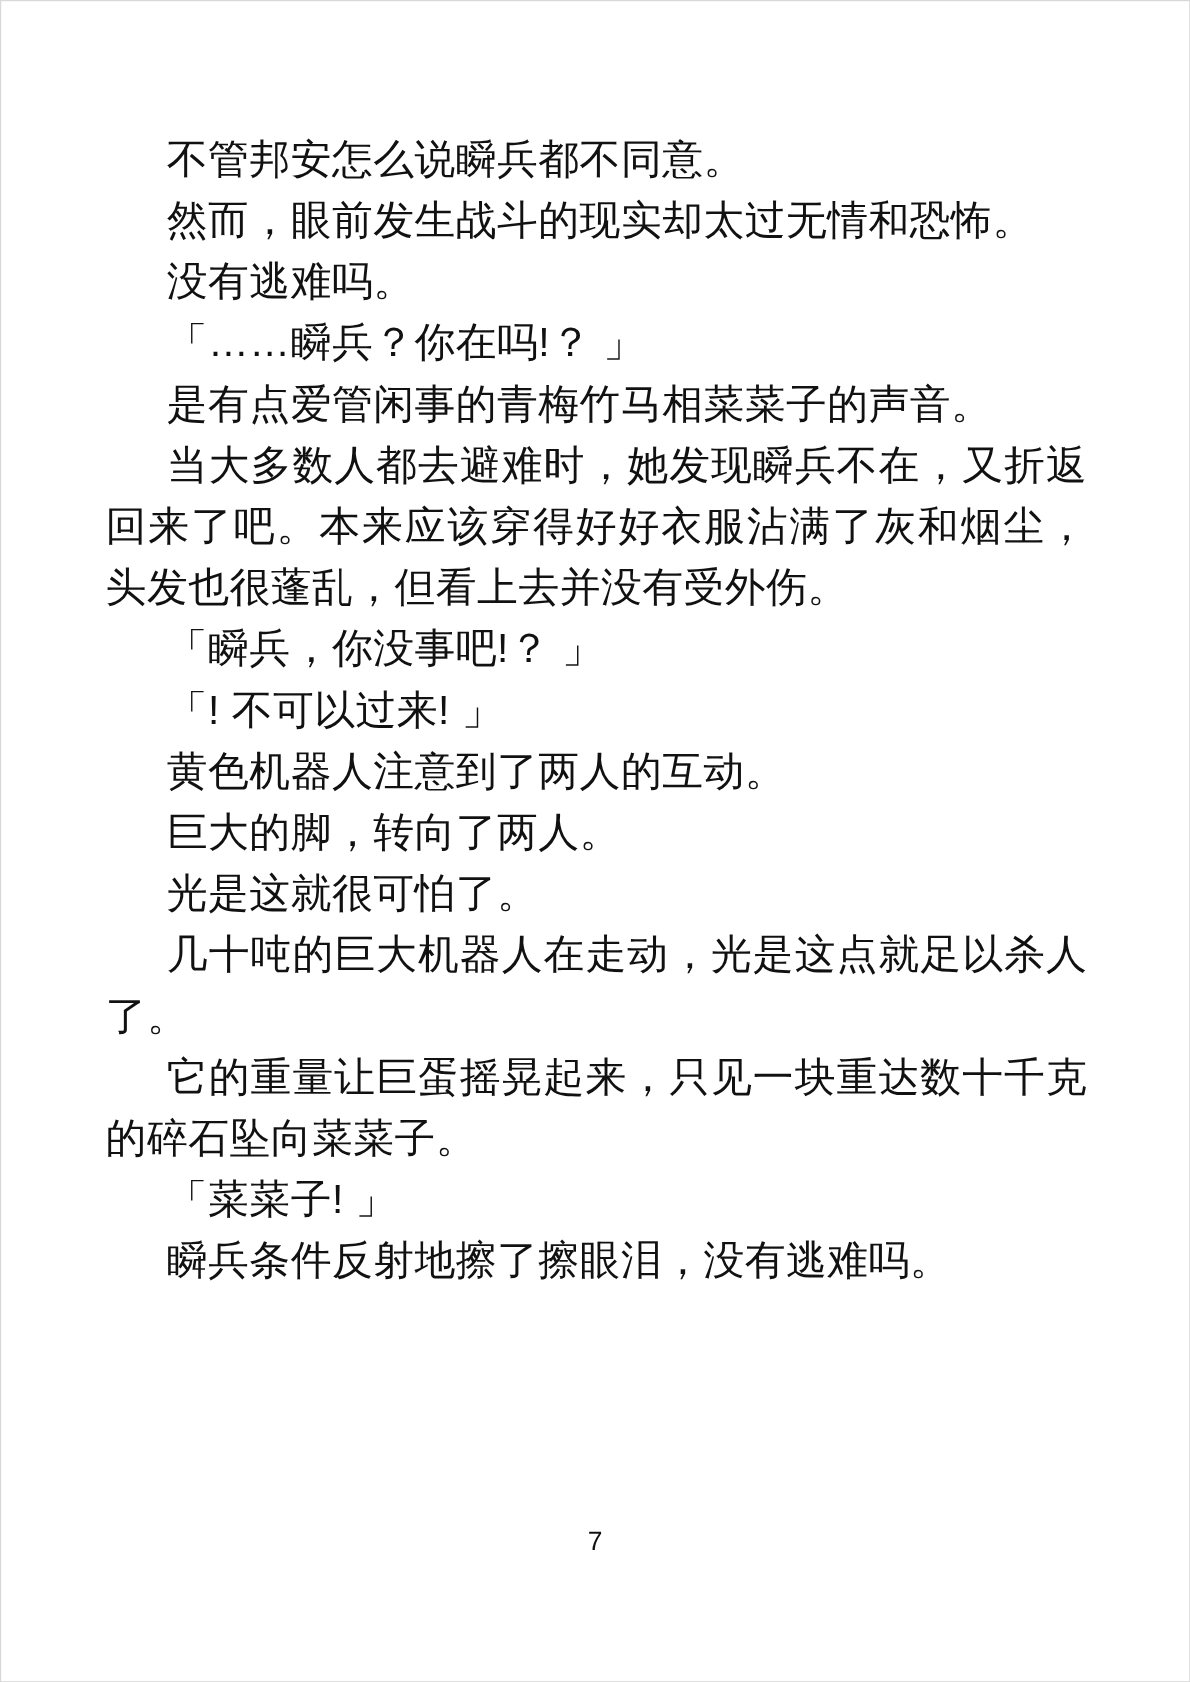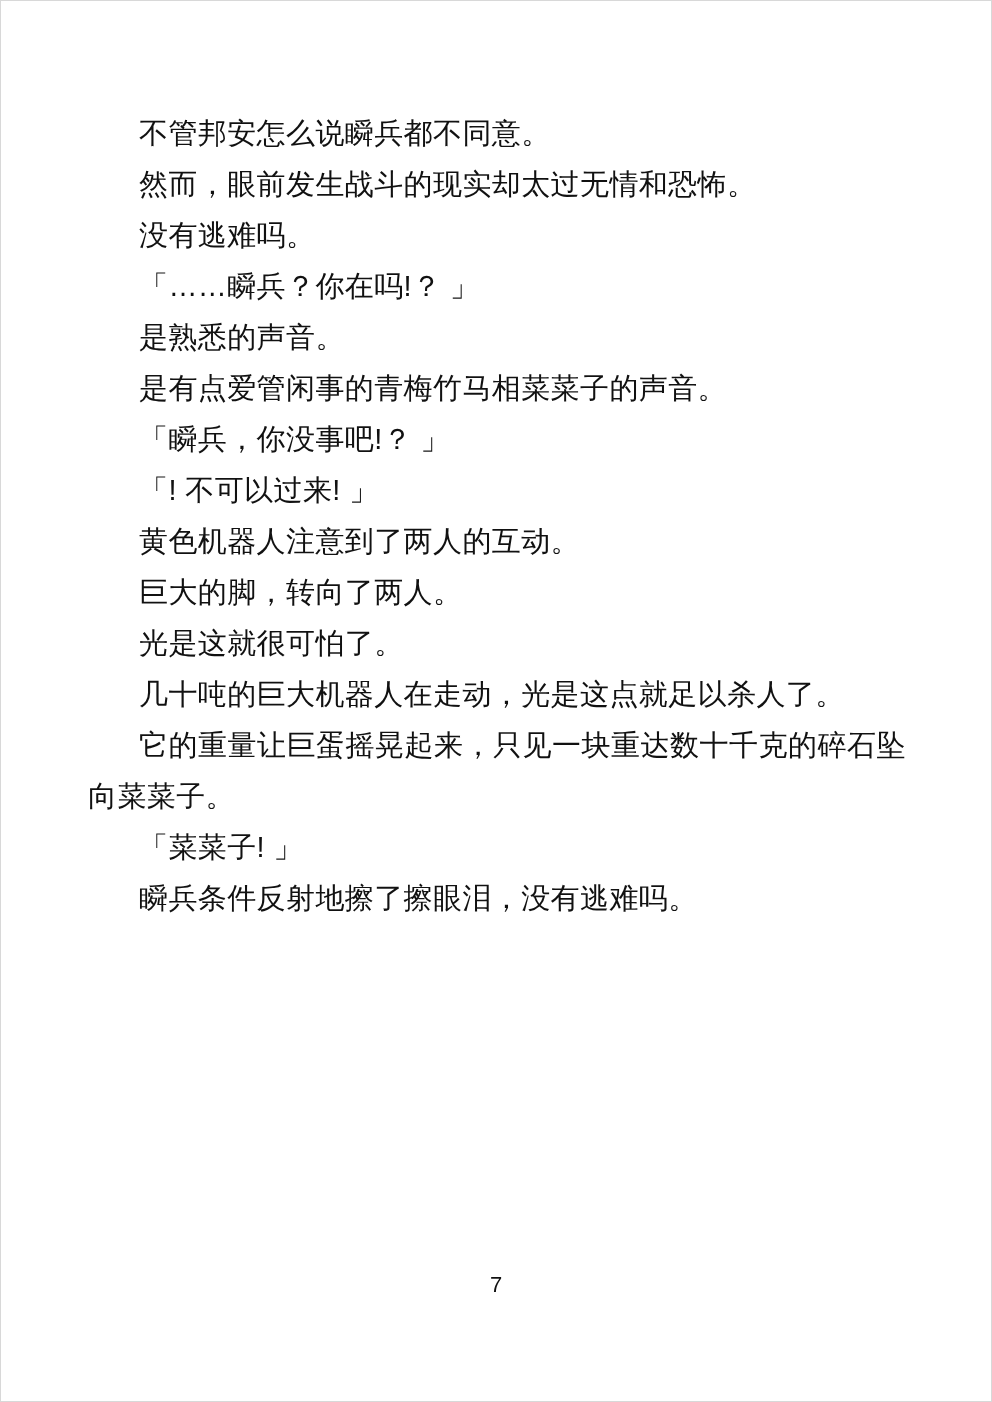--- a/index.html
+++ b/index.html
@@ -29,21 +29,21 @@
     pointer-events: none;
   }
   .content {
     position: absolute;
     left: 88px;
     top: 108px;
     width: 818px;
   }
   p.para {
     margin: 0 0 0 0;
-    font-size: 29px;
+    font-size: 34px;
     line-height: 51px;
     color: #111111;
     letter-spacing: 0.4px;
     text-align: justify;
     text-justify: inter-ideograph;
     font-family: "Liberation Sans", sans-serif;
     white-space: pre-wrap;
   }
   p.indent {
     text-indent: 51px;
@@ -63,22 +63,22 @@
 <body>
 
 <div class="page">
   <div class="page-border"></div>
 
   <div class="content">
     <p class="para indent">不管邦安怎么说瞬兵都不同意。</p>
     <p class="para indent">然而，眼前发生战斗的现实却太过无情和恐怖。</p>
     <p class="para indent">没有逃难吗。</p>
     <p class="para indent">「……瞬兵？你在吗!？ 」</p>
-    <p class="para indent">是熟悉的声音。</p>
     <p class="para indent">是有点爱管闲事的青梅竹马相菜菜子的声音。</p>
+    <p class="para indent">当大多数人都去避难时，她发现瞬兵不在，又折返回来了吧。本来应该穿得好好衣服沾满了灰和烟尘，头发也很蓬乱，但看上去并没有受外伤。</p>
     <p class="para indent">「瞬兵，你没事吧!？ 」</p>
     <p class="para indent">「! 不可以过来! 」</p>
     <p class="para indent">黄色机器人注意到了两人的互动。</p>
     <p class="para indent">巨大的脚，转向了两人。</p>
     <p class="para indent">光是这就很可怕了。</p>
     <p class="para indent">几十吨的巨大机器人在走动，光是这点就足以杀人了。</p>
     <p class="para indent">它的重量让巨蛋摇晃起来，只见一块重达数十千克的碎石坠向菜菜子。</p>
     <p class="para indent">「菜菜子! 」</p>
     <p class="para indent">瞬兵条件反射地擦了擦眼泪，没有逃难吗。</p>
   </div>

